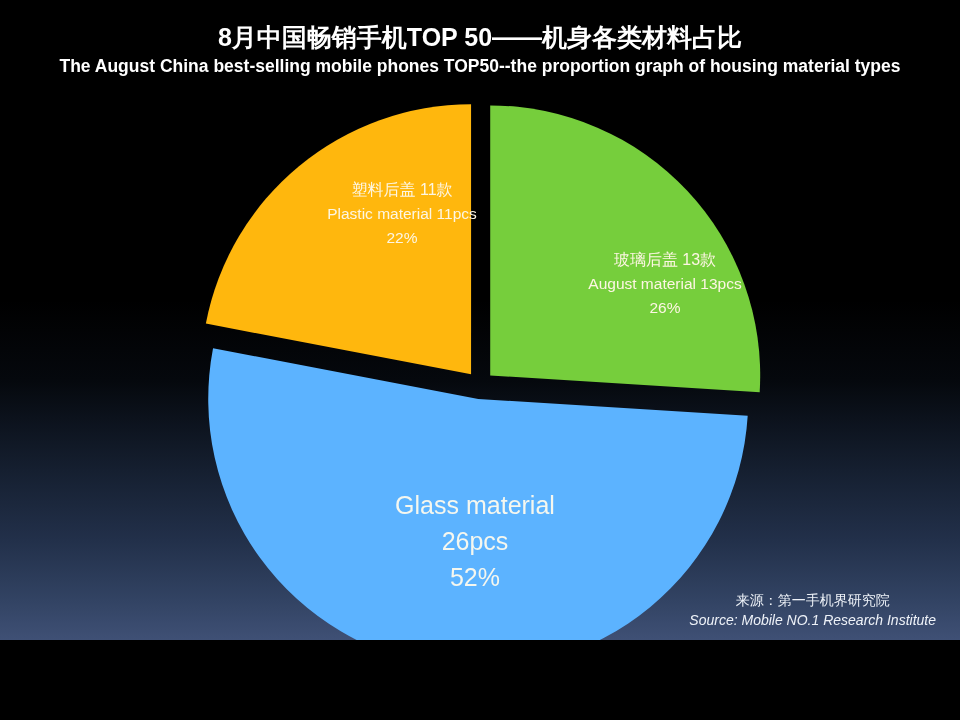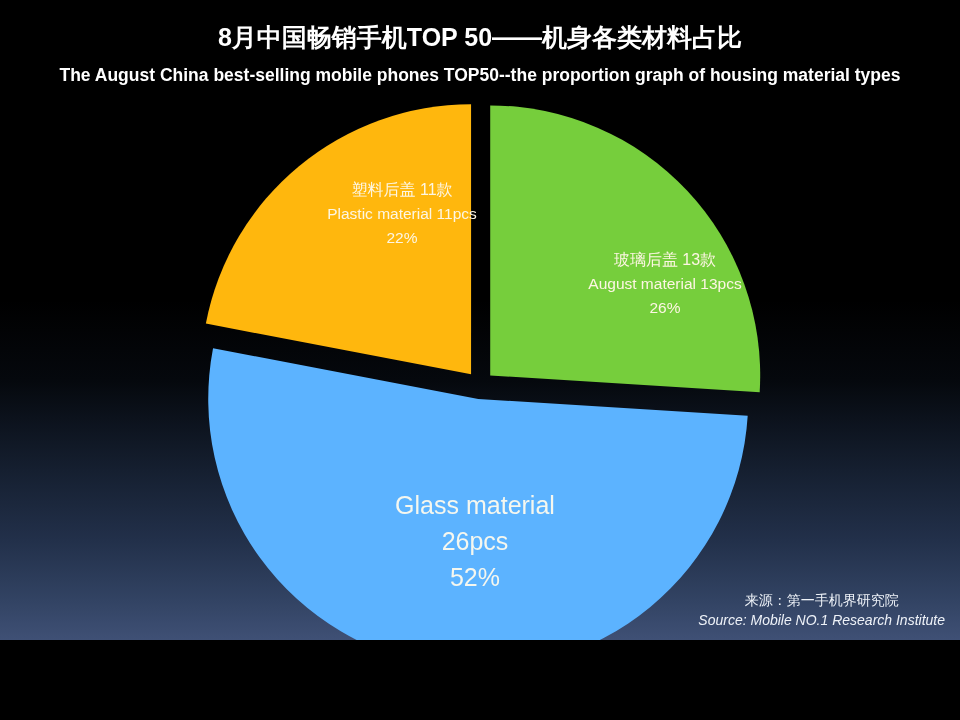--- a/index.html
+++ b/index.html
@@ -46,21 +46,21 @@
     font-weight: bold;
     line-height: 30px;
     letter-spacing: 0px;
     white-space: nowrap;
   }
   .sub-title {
     color: #ffffff;
     font-size: 17.5px;
     font-weight: bold;
     line-height: 22px;
-    margin-top: 12px;
+    margin-top: 3px;
     white-space: nowrap;
   }
 
   
   .pie-wrap {
     position: absolute;
     left: 0;
     top: 0;
     width: 960px;
     height: 720px;
@@ -127,21 +127,21 @@
     color: #f5f7ef;
   }
   #label-glass .line-cn { font-size: 25px; }
   #label-glass .line-en { font-size: 25px; }
   #label-glass .line-en2 { display:block; font-size: 25px; white-space: nowrap; }
   #label-glass .line-pct { font-size: 25px; }
 
   
   .source-block {
     position: absolute;
-    right: 15px;
+    right: 24px;
     bottom: 10px;
     text-align: center;
     z-index: 20;
     color: #eef2f8;
   }
   .source-cn {
     font-size: 14px;
     line-height: 20px;
     white-space: nowrap;
   }

